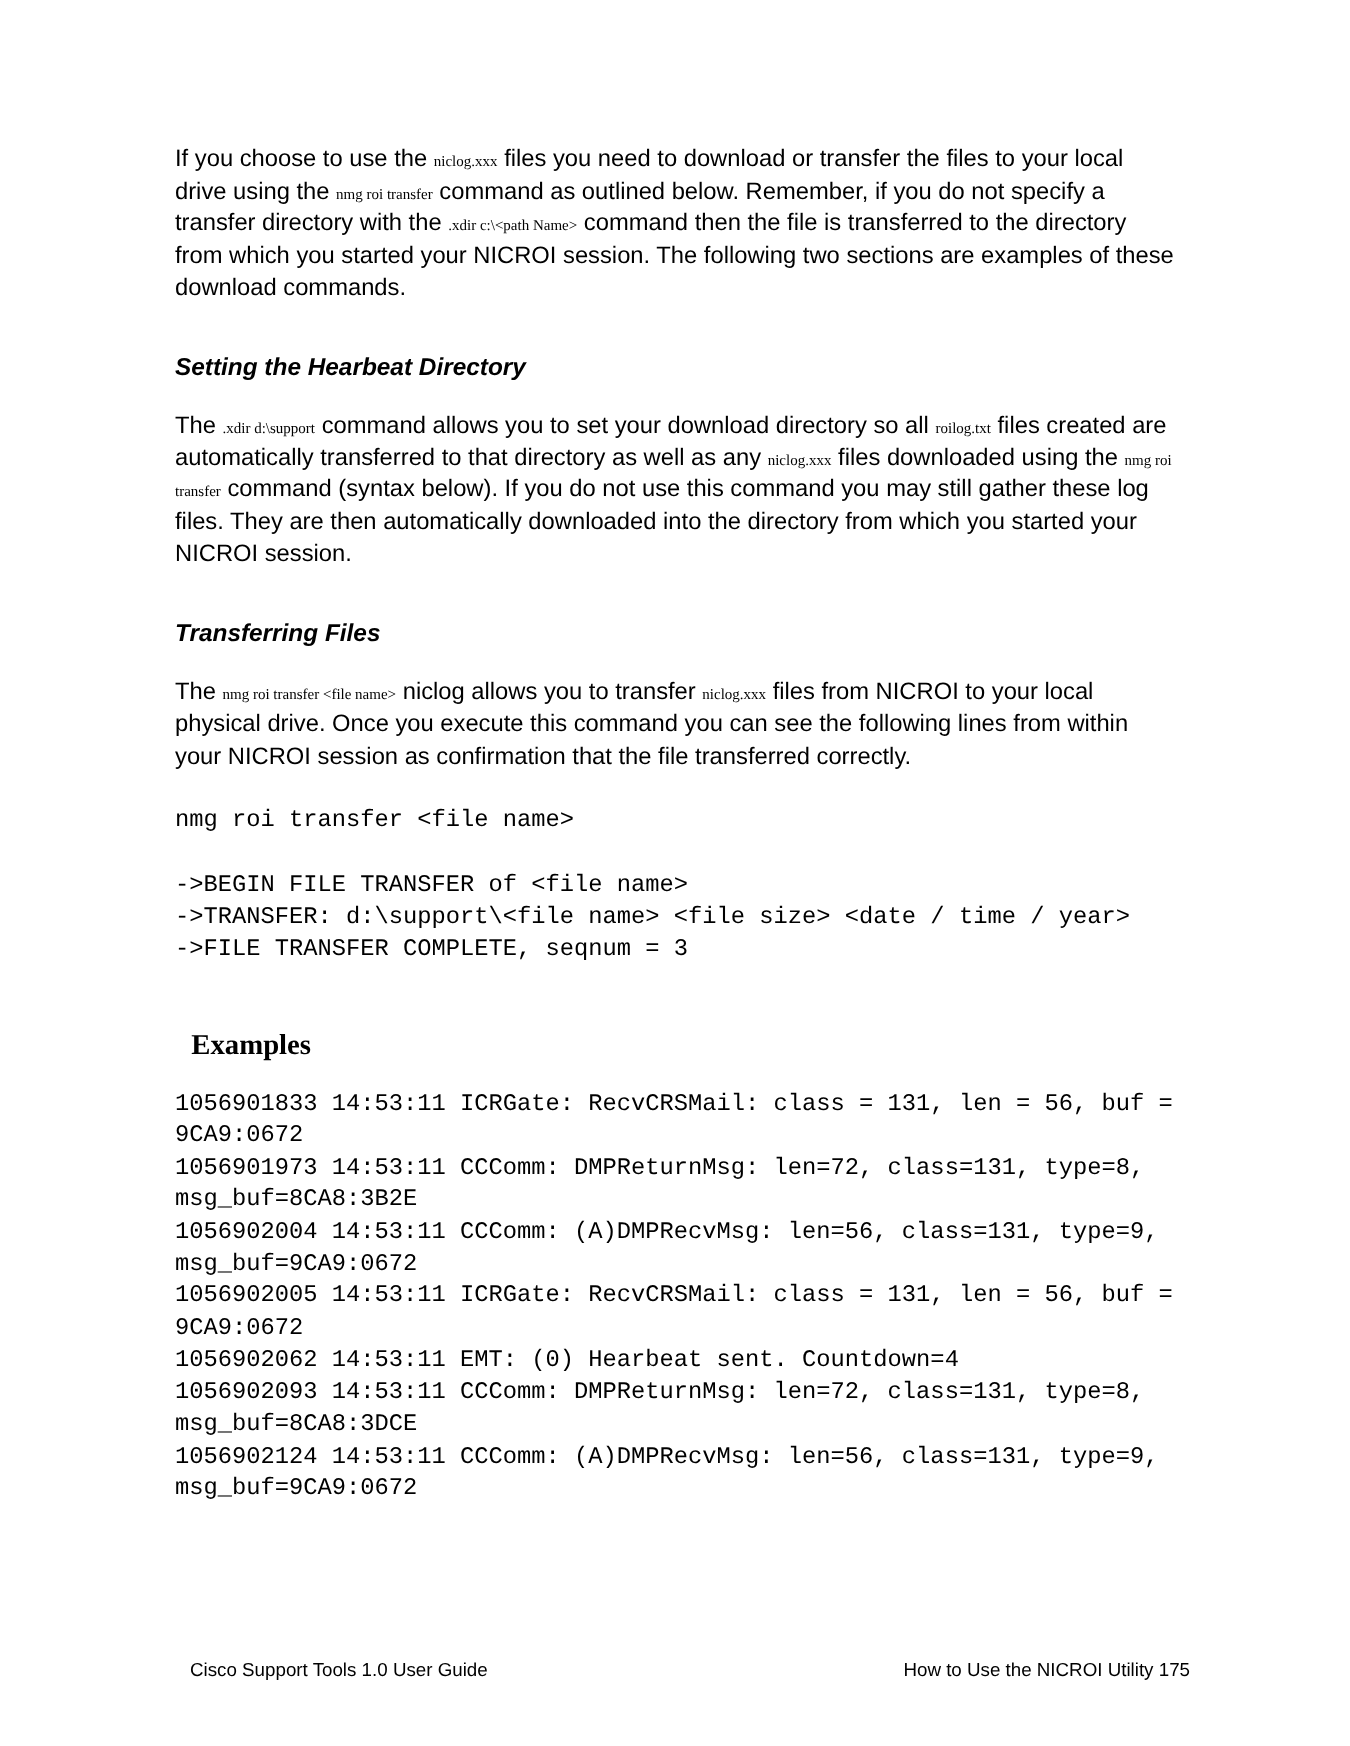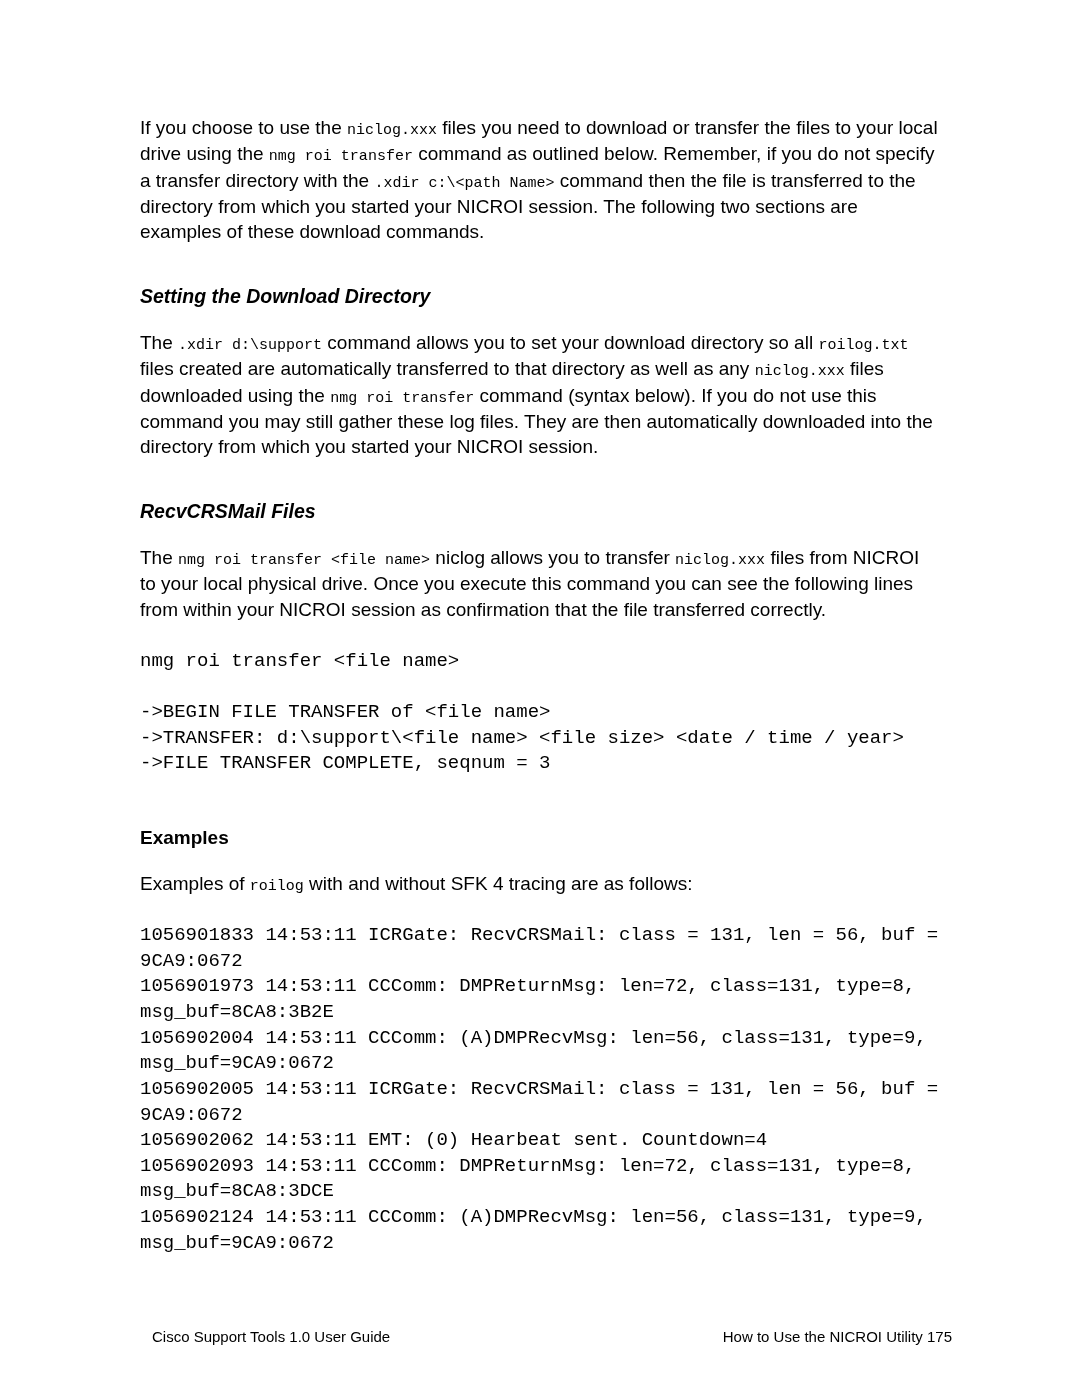--- a/index.html
+++ b/index.html
@@ -25,26 +25,27 @@
   }
   .body-text + .body-text { margin-top: 0; }
   .heading-italic {
     font-style: italic;
     font-weight: bold;
     font-size: 19.5px;
     margin: 40px 0 22px 0;
   }
   .heading-bold {
     font-weight: bold;
-    font-size: 19px;
-    margin: 50px 0 22px 0;
+    font-size: 23px;
+    margin: 50px 0 22px 13px;
+    font-family: Liberation Serif, serif;
   }
   .mono {
-    font-family: Liberation Mono, monospace;
-    font-size: 15px;
+    font-family: Liberation Serif, serif;
+    font-size: 12px;
   }
   .codeblock {
     font-family: "Courier New", Courier, monospace;
     font-size: 19px;
     white-space: pre;
     line-height: 1.35;
     margin: 18px 0 0 0;
   }
   .footer {
     position: absolute;
@@ -59,43 +60,40 @@
 </style>
 </head>
 <body>
 
 <div class="page">
 
   <p class="body-text">
     <span>If you choose to use the </span><span class="mono">niclog.xxx</span><span> files you need to download or transfer the files to your local drive using the </span><span class="mono">nmg roi transfer</span><span> command as outlined below. Remember, if you do not specify a transfer directory with the </span><span class="mono">.xdir c:\&lt;path Name&gt;</span><span> command then the file is transferred to the directory from which you started your NICROI session. The following two sections are examples of these download commands.</span>
   </p>
 
-  <div class="heading-italic">Setting the Download Directory</div>
+  <div class="heading-italic">Setting the Hearbeat Directory</div>
 
   <p class="body-text">
     <span>The </span><span class="mono">.xdir d:\support</span><span> command allows you to set your download directory so all </span><span class="mono">roilog.txt</span><span> files created are automatically transferred to that directory as well as any </span><span class="mono">niclog.xxx</span><span> files downloaded using the </span><span class="mono">nmg roi transfer</span><span> command (syntax below). If you do not use this command you may still gather these log files. They are then automatically downloaded into the directory from which you started your NICROI session.</span>
   </p>
 
-  <div class="heading-italic">RecvCRSMail Files</div>
+  <div class="heading-italic">Transferring Files</div>
 
   <p class="body-text">
     <span>The </span><span class="mono">nmg roi transfer &lt;file name&gt;</span><span> niclog allows you to transfer </span><span class="mono">niclog.xxx</span><span> files from NICROI to your local physical drive. Once you execute this command you can see the following lines from within your NICROI session as confirmation that the file transferred correctly.</span>
   </p>
 
   <div class="codeblock">nmg roi transfer &lt;file name&gt;
 
 -&gt;BEGIN FILE TRANSFER of &lt;file name&gt;
 -&gt;TRANSFER: d:\support\&lt;file name&gt; &lt;file size&gt; &lt;date / time / year&gt;
 -&gt;FILE TRANSFER COMPLETE, seqnum = 3</div>
 
   <div class="heading-bold">Examples</div>
 
-  <p class="body-text">
-    <span>Examples of </span><span class="mono">roilog</span><span> with and without SFK 4 tracing are as follows:</span>
-  </p>
 
 
 
   <div class="codeblock">1056901833 14:53:11 ICRGate: RecvCRSMail: class = 131, len = 56, buf =
 9CA9:0672
 1056901973 14:53:11 CCComm: DMPReturnMsg: len=72, class=131, type=8,
 msg_buf=8CA8:3B2E
 1056902004 14:53:11 CCComm: (A)DMPRecvMsg: len=56, class=131, type=9,
 msg_buf=9CA9:0672
 1056902005 14:53:11 ICRGate: RecvCRSMail: class = 131, len = 56, buf =

